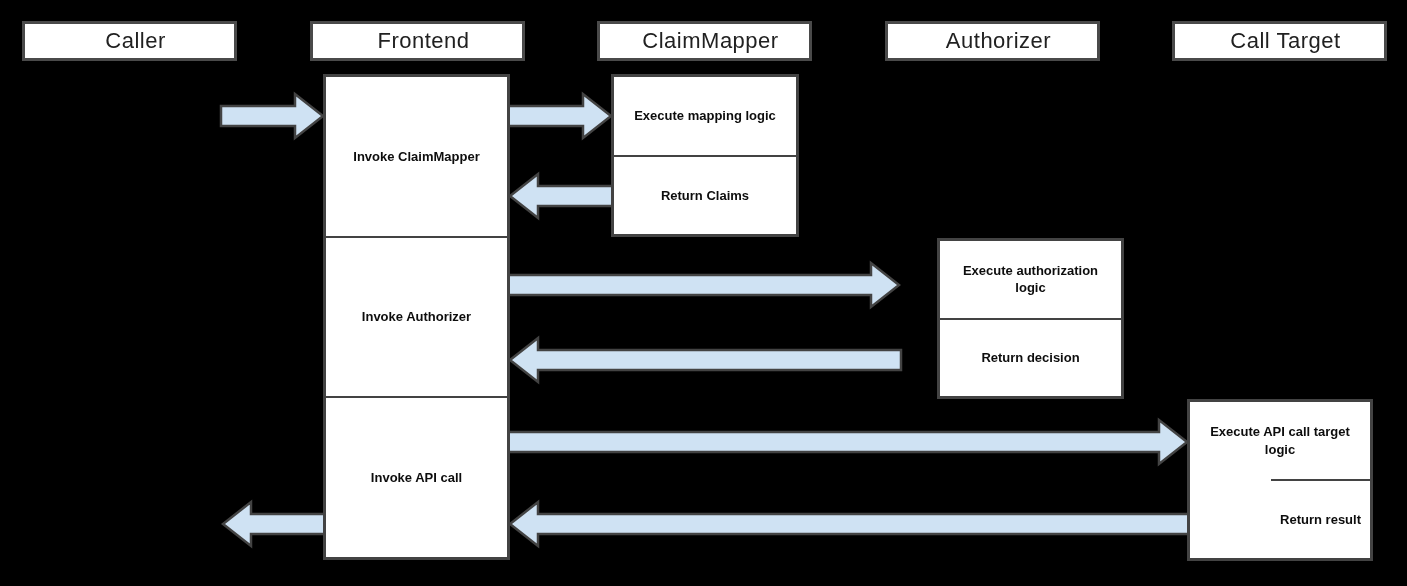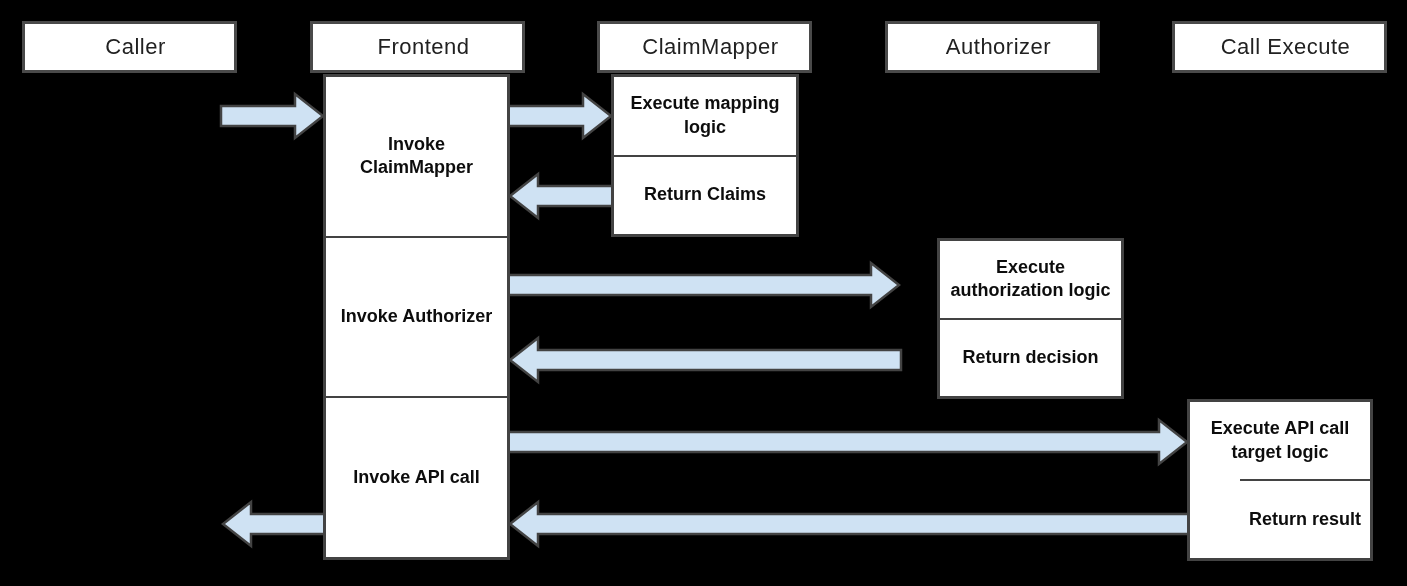--- a/index.html
+++ b/index.html
@@ -20,21 +20,21 @@
   .arrow {
     fill: var(--arrow-fill, #cfe2f3);
     stroke: var(--arrow-stroke, #434343);
     stroke-width: 2.5;
     stroke-linejoin: miter;
   }
   .hdr {
     position: absolute;
     top: 21px;
     width: 215px;
-    height: 52px;
+    height: 40px;
     box-sizing: border-box;
     background: var(--box-fill, #fff);
     border: 3px solid var(--hdr-border, #4a4a4a);
     display: flex;
     align-items: center;
     justify-content: center;
     z-index: 2;
     font-size: 22px;
     font-weight: 400;
     letter-spacing: 0.5px;
@@ -62,21 +62,21 @@
     display: flex;
     align-items: center;
     justify-content: center;
     padding: 0 9px;
   }
   .stack .row + .row {
     border-top: 2px solid var(--box-border, #434343);
   }
   .step-label {
     font-weight: bold;
-    font-size: 18px;
+    font-size: 13px;
     line-height: 1.32;
     color: #0d0d0d;
     text-align: center;
   }
 </style>
 </head>
 <body>
 
 <div class="canvas">
 
@@ -97,21 +97,21 @@
   <div class="hdr" style="left:597px">
     <span>ClaimMapper</span>
   </div>
   <div class="hdr" style="left:310px">
     <span>Frontend</span>
   </div>
   <div class="hdr" style="left:885px">
     <span>Authorizer</span>
   </div>
   <div class="hdr" style="left:1172px">
-    <span>Call Execute</span>
+    <span>Call Target</span>
   </div>
 
 
   <div class="stack" style="left:323px; top:74px; width:187px; height:486px;">
     <div class="row">
       <span class="step-label">Invoke ClaimMapper</span>
     </div>
     <div class="row">
       <span class="step-label">Invoke Authorizer</span>
     </div>

